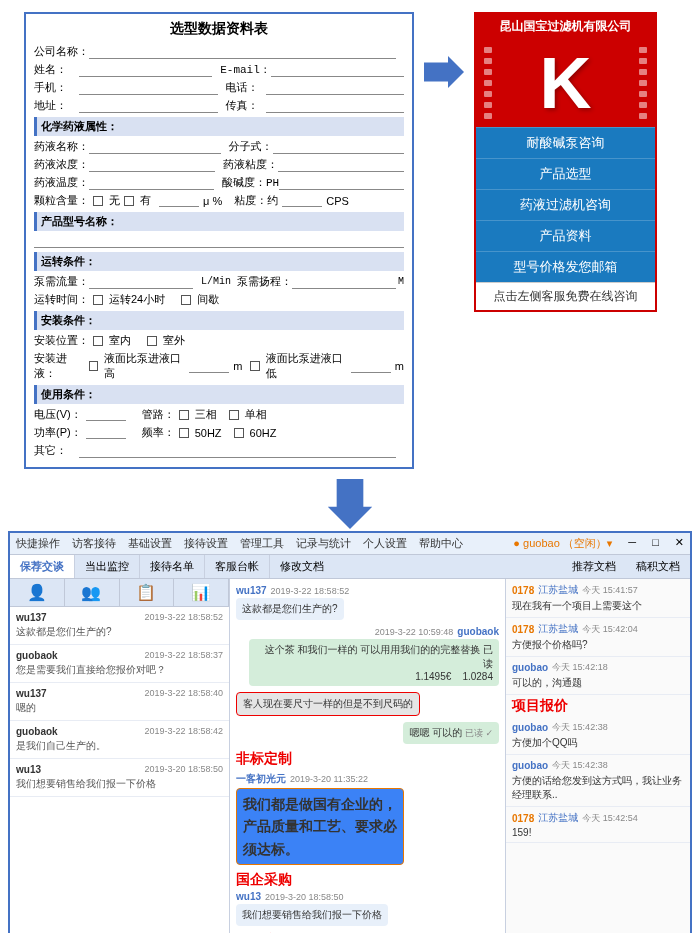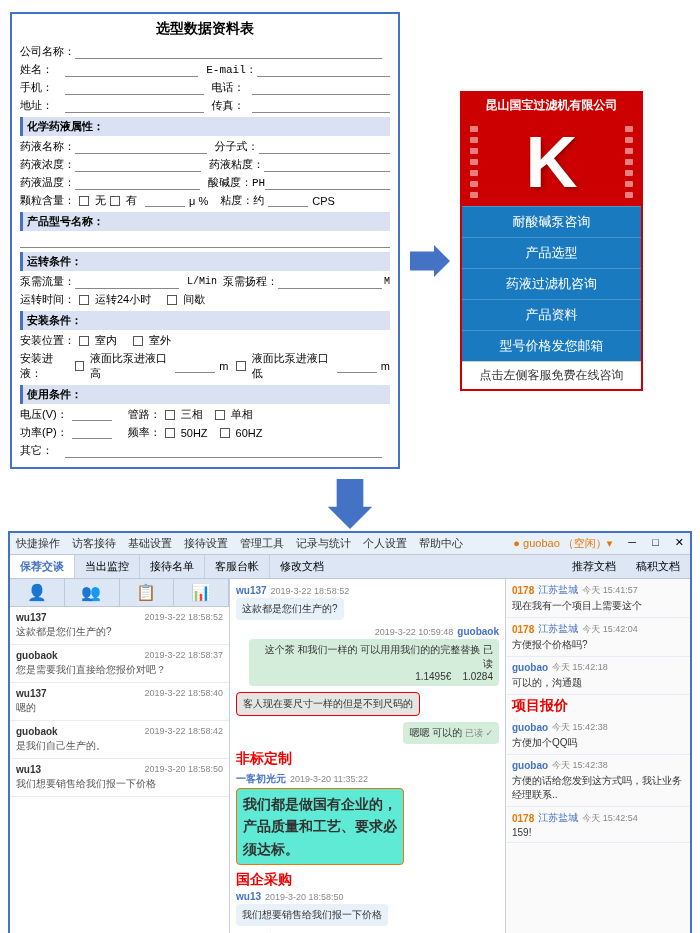--- a/index.html
+++ b/index.html
@@ -7,23 +7,23 @@
       width: 700px;
       min-height: 933px;
       font-family: 'SimSun', 'Microsoft YaHei', Arial, sans-serif;
       background: #fff;
       overflow-x: hidden;
     }
 
     
     .top-section {
       display: flex;
-      padding: 12px 10px 8px 10px;
+      padding: 12px 10px 8px 24px;
       gap: 10px;
-      align-items: center;
+      align-items: flex-start;
     }
 
     
     .form-panel {
       border: 2px solid #4472c4;
       padding: 6px 8px;
       width: 390px;
       flex-shrink: 0;
       font-size: 11px;
     }
@@ -623,21 +623,21 @@
 
         <div style="margin:4px 0;">
           <span class="annot-red">非标定制</span>
         </div>
 
         <div class="msg-group">
           <div class="msg-header-line">
             <span class="msg-username">一客初光元</span>
             <span class="msg-time">2019-3-20 11:35:22</span>
           </div>
-          <div class="msg-bubble" style="background:#5eead4;border:1px solid #e87700;font-size:14px;font-weight:bold;line-height:1.6;">
+          <div class="msg-bubble" style="background:#3b82f6;border:1px solid #e87700;font-size:14px;font-weight:bold;line-height:1.6;">
             我们都是做国有企业的，<br>产品质量和工艺、要求必<br>须达标。
           </div>
         </div>
 
         <div style="margin:2px 0;">
           <span class="annot-red">国企采购</span>
         </div>
 
         <div class="msg-group">
           <div class="msg-header-line">

